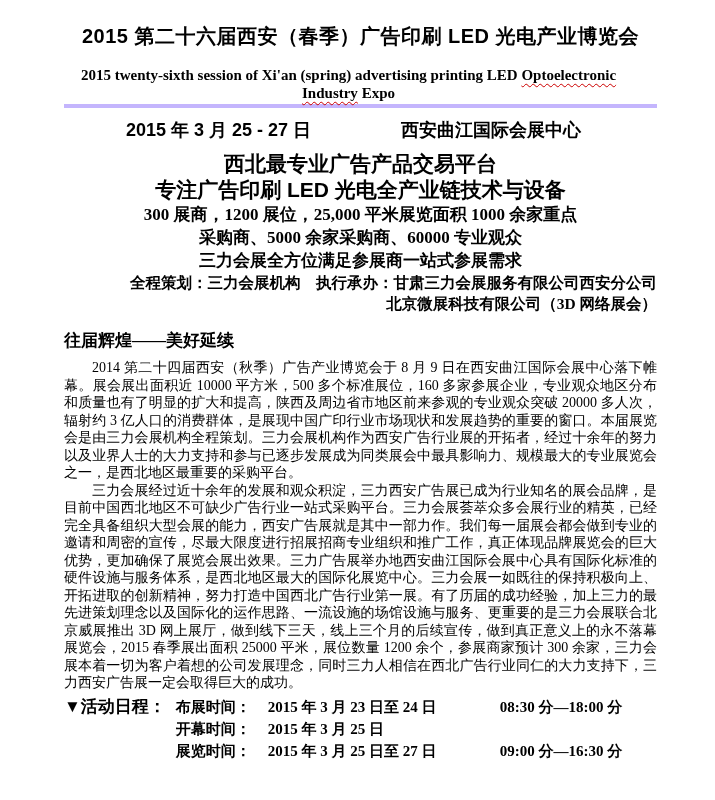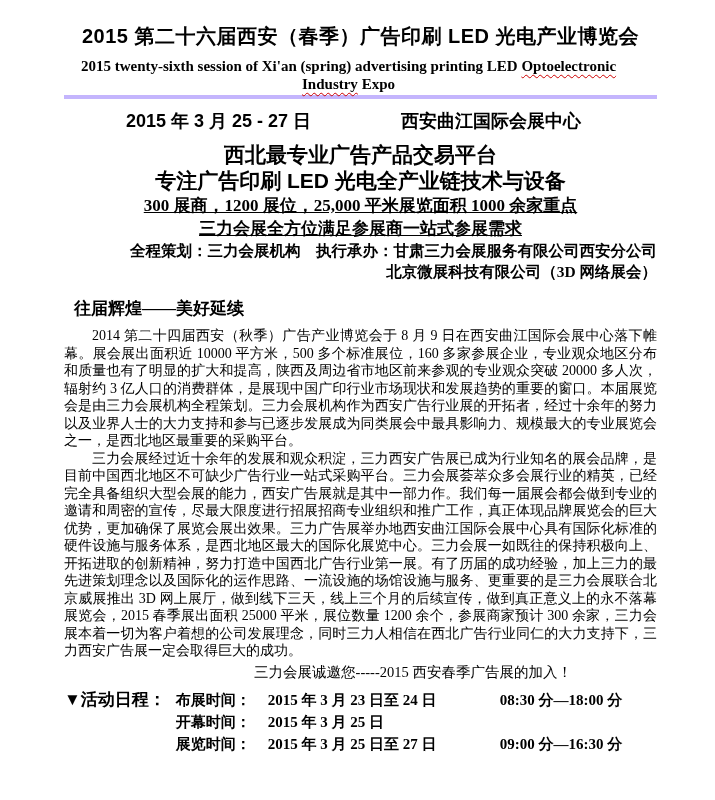--- a/index.html
+++ b/index.html
@@ -1,34 +1,34 @@
 <!DOCTYPE html>
 <html><head>
 <meta charset="utf-8">
 <style>
   html,body{margin:0;padding:0;background:#fff;}
   body{width:715px;height:800px;overflow:hidden;color:#000;}
   .page{box-sizing:border-box;width:715px;height:800px;padding:24px 58px 0 64px;background:#fff;
         font-family:"Liberation Serif",serif;}
   
-  .title{font:bold 20px/24px "Liberation Sans",sans-serif;text-align:center;margin:0 0 9px 0;letter-spacing:.5px;}
+  .title{font:bold 20px/24px "Liberation Sans",sans-serif;text-align:center;margin:0 0 18px 0;letter-spacing:.5px;}
   .subtitle-wrap{text-align:center;margin:0 0 11px 0;}
   .subtitle{display:inline-block;font:bold 15px/18px "Liberation Serif",serif;
             border-bottom:4px solid #c4b5fd;padding:0 26px 2px 2px;}
   .squiggle{text-decoration:underline;text-decoration-style:wavy;text-decoration-color:#cc0000;
             text-decoration-thickness:1px;text-underline-offset:3px;}
   .dateline{display:flex;font:bold 18px/22px "Liberation Sans",sans-serif;margin:0 0 10px 0;padding-left:62px;gap:32px;}
   .dateline .venue{margin-left:58px;}
   
   .slogan{font:bold 21px/26px "Liberation Sans",sans-serif;text-align:center;}
-  .stat{font:bold 17px/23px "Liberation Serif",serif;text-align:center;text-decoration:underline;}
+  .stat{font:bold 17px/23px "Liberation Serif",serif;text-align:center;}
   .org{font:bold 15.5px/21px "Liberation Serif",serif;text-align:right;}
   .org.shift{padding-left:155px;}
   
-  .sec-heading{font:bold 17px/20px "Liberation Serif",serif;margin:17px 0 8px 10px;}
+  .sec-heading{font:bold 17px/20px "Liberation Serif",serif;margin:17px 0 8px 0;}
   .body-para{font:14px/17.5px "Liberation Serif",serif;text-align:justify;text-indent:2em;margin:0;}
   .closing{font:14.5px/19px "Liberation Serif",serif;text-align:center;padding-left:105px;margin:3px 0 7px 0;}
   
   .schedule{display:flex;margin-top:4px;}
   .schedule-label{font:bold 17px/22px "Liberation Sans",sans-serif;white-space:nowrap;}
   .schedule-rows{margin-left:10px;flex:1;}
   .srow{display:grid;grid-template-columns:92px 232px 1fr;font:bold 15px/22px "Liberation Serif",serif;}
 </style>
 </head>
 <body>
@@ -43,31 +43,31 @@
 
   <div class="dateline">
     <span>2015 年 3 月 25 - 27 日</span>
     <span class="venue">西安曲江国际会展中心</span>
   </div>
 
   <div class="slogan">西北最专业广告产品交易平台</div>
   <div class="slogan">专注广告印刷 LED 光电全产业链技术与设备</div>
 
   <div class="stat">300 展商，1200 展位，25,000 平米展览面积 1000 余家重点</div>
+  <div class="stat">采购商、5000 余家采购商、60000 专业观众</div>
   <div class="stat">三力会展全方位满足参展商一站式参展需求</div>
 
   <div class="org">全程策划：三力会展机构　执行承办：甘肃三力会展服务有限公司西安分公司</div>
   <div class="org shift">北京微展科技有限公司（3D 网络展会）</div>
 
   <h2 class="sec-heading">往届辉煌——美好延续</h2>
   <p class="body-para">2014 第二十四届西安（秋季）广告产业博览会于 8 月 9 日在西安曲江国际会展中心落下帷幕。展会展出面积近 10000 平方米，500 多个标准展位，160 多家参展企业，专业观众地区分布和质量也有了明显的扩大和提高，陕西及周边省市地区前来参观的专业观众突破 20000 多人次，辐射约 3 亿人口的消费群体，是展现中国广印行业市场现状和发展趋势的重要的窗口。本届展览会是由三力会展机构全程策划。三力会展机构作为西安广告行业展的开拓者，经过十余年的努力以及业界人士的大力支持和参与已逐步发展成为同类展会中最具影响力、规模最大的专业展览会之一，是西北地区最重要的采购平台。</p>
 
   <p class="body-para">三力会展经过近十余年的发展和观众积淀，三力西安广告展已成为行业知名的展会品牌，是目前中国西北地区不可缺少广告行业一站式采购平台。三力会展荟萃众多会展行业的精英，已经完全具备组织大型会展的能力，西安广告展就是其中一部力作。我们每一届展会都会做到专业的邀请和周密的宣传，尽最大限度进行招展招商专业组织和推广工作，真正体现品牌展览会的巨大优势，更加确保了展览会展出效果。三力广告展举办地西安曲江国际会展中心具有国际化标准的硬件设施与服务体系，是西北地区最大的国际化展览中心。三力会展一如既往的保持积极向上、开拓进取的创新精神，努力打造中国西北广告行业第一展。有了历届的成功经验，加上三力的最先进策划理念以及国际化的运作思路、一流设施的场馆设施与服务、更重要的是三力会展联合北京威展推出 3D 网上展厅，做到线下三天，线上三个月的后续宣传，做到真正意义上的永不落幕展览会，2015 春季展出面积 25000 平米，展位数量 1200 余个，参展商家预计 300 余家，三力会展本着一切为客户着想的公司发展理念，同时三力人相信在西北广告行业同仁的大力支持下，三力西安广告展一定会取得巨大的成功。</p>
 
-  <div class="closing">三力会展诚邀您-----2015 西安春季广告展的加入！</div>
 
   <div class="schedule">
     <div class="schedule-label">▼活动日程：</div>
     <div class="schedule-rows">
       <div class="srow">
         <span>布展时间：</span>
         <span>2015 年 3 月 23 日至 24 日</span>
         <span>08:30 分—18:00 分</span>
       </div>
       <div class="srow">

